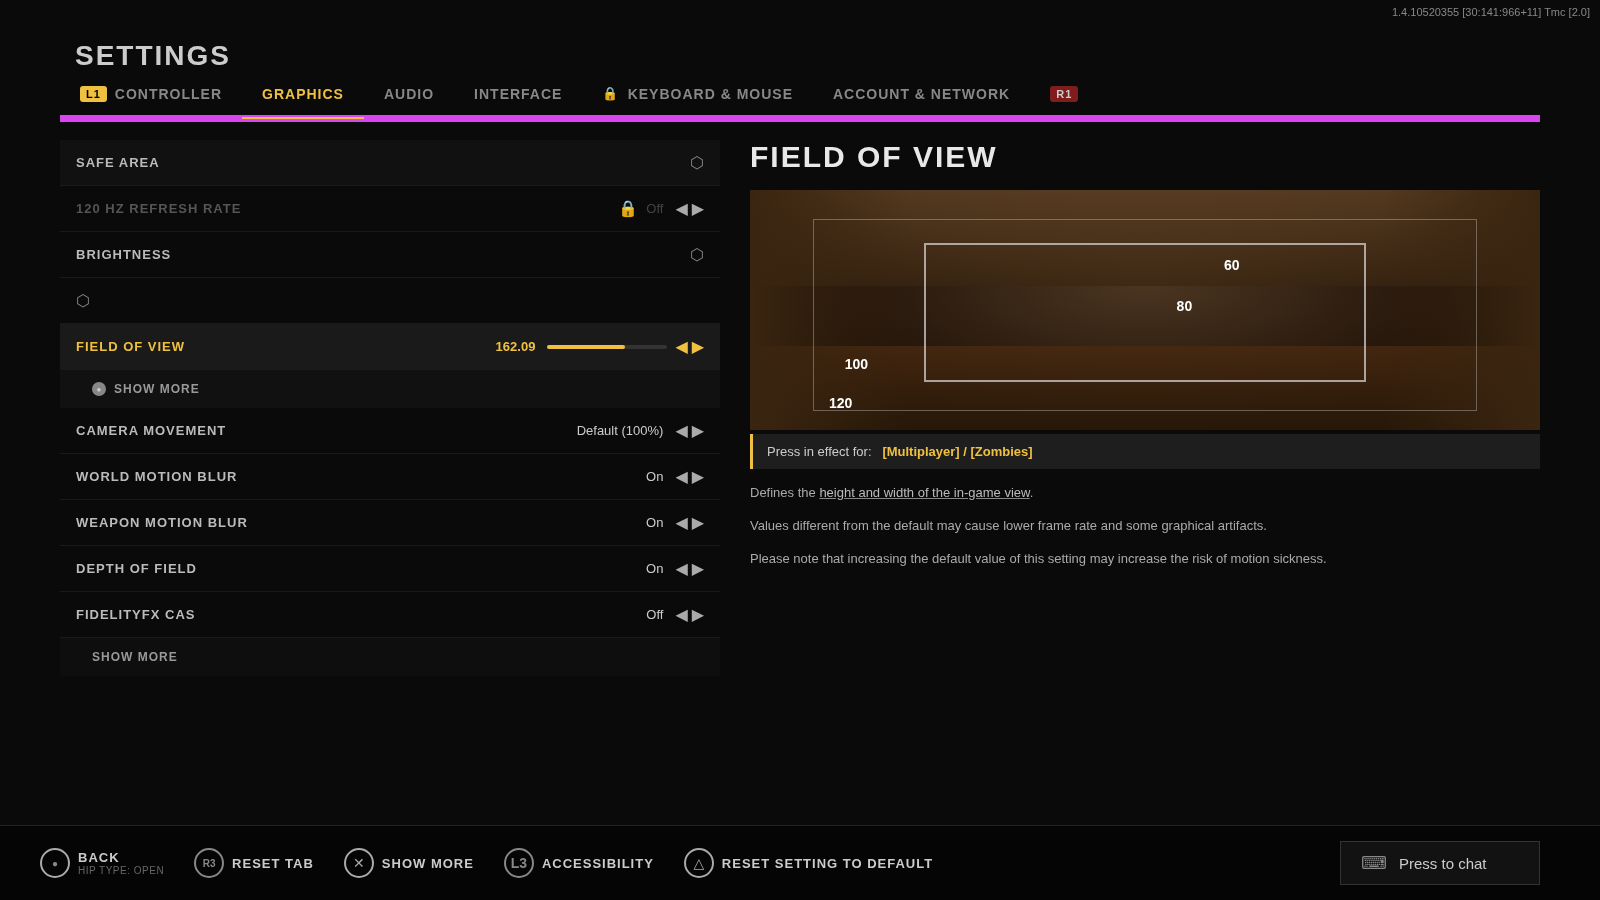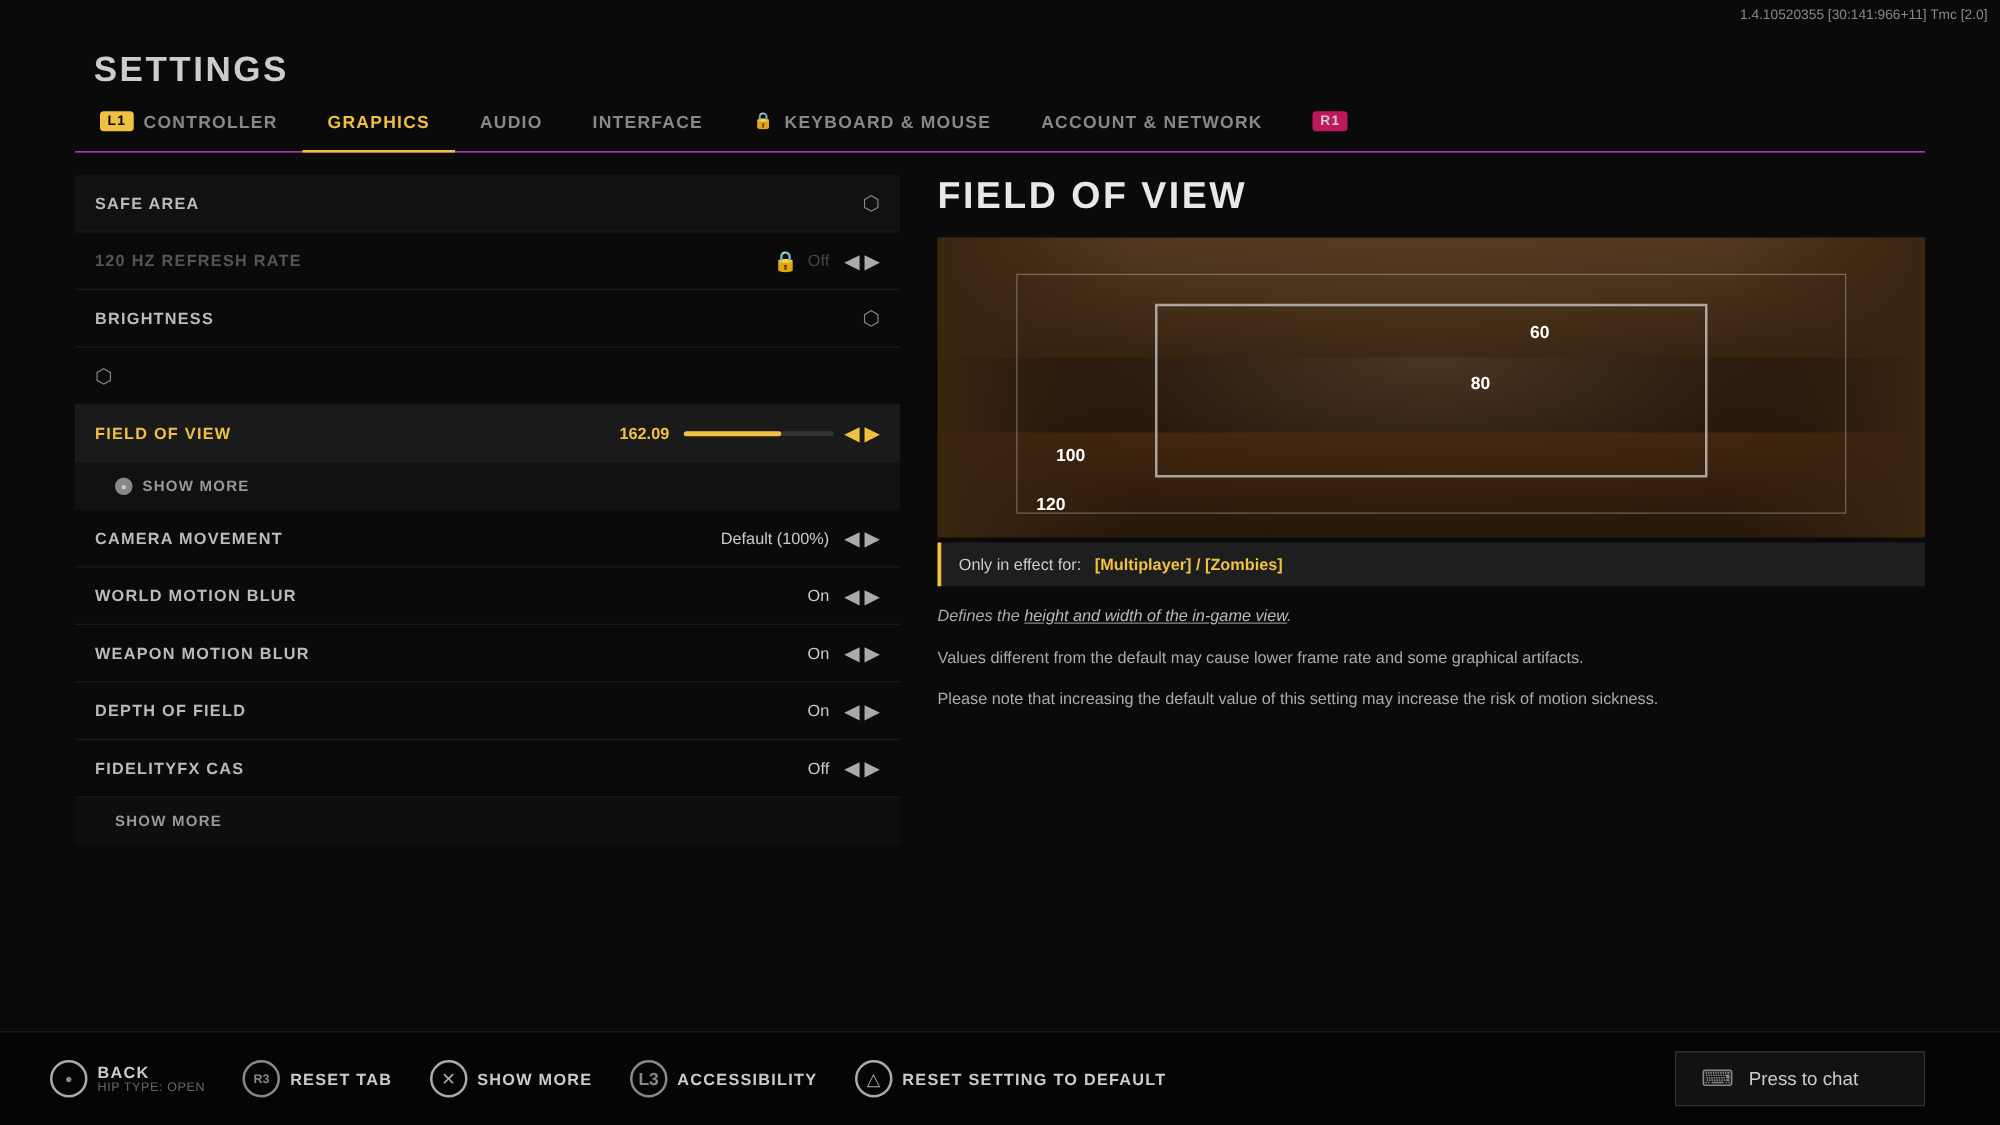--- a/index.html
+++ b/index.html
@@ -34,21 +34,21 @@
     }
 
     
     .tab-bar {
       position: absolute;
       top: 72px;
       left: 60px;
       right: 60px;
       display: flex;
       align-items: center;
-      border-bottom: 1px solid #d946ef;
+      border-bottom: 7px solid #d946ef;
       padding-bottom: 0;
       height: 50px;
     }
 
     .tab-item {
       display: flex;
       align-items: center;
       gap: 8px;
       padding: 0 20px;
       height: 50px;
@@ -69,21 +69,21 @@
       content: '';
       position: absolute;
       bottom: 0;
       left: 0;
       right: 0;
       height: 2px;
       background: #f0c040;
     }
 
     .tab-badge {
-      background: #be185d;
+      background: #7f1d1d;
       color: #ccc;
       font-size: 11px;
       font-weight: 700;
       padding: 2px 6px;
       border-radius: 3px;
     }
 
     .tab-badge.yellow {
       background: #f0c040;
       color: #000;
@@ -384,21 +384,20 @@
     .detail-note .multiplayer-tag {
       color: #f0c040;
       font-weight: 600;
     }
 
     .detail-description {
       font-size: 13px;
       color: #aaa;
       line-height: 1.6;
       margin-bottom: 12px;
-      font-style: italic;
     }
 
     .detail-description .highlight {
       color: #bbb;
       text-decoration: underline;
       text-decoration-color: #888;
     }
 
     .detail-warning {
       font-size: 13px;
@@ -638,21 +637,21 @@
         <div class="fov-border-inner"></div>
 
         <span class="fov-label-60">60</span>
         <span class="fov-label-80">80</span>
         <span class="fov-label-100">100</span>
         <span class="fov-label-120">120</span>
       </div>
     </div>
 
     <div class="detail-note">
-      <span>Only in effect for:</span>
+      <span>Press in effect for:</span>
       &nbsp;
       <span class="multiplayer-tag">[Multiplayer] / [Zombies]</span>
     </div>
 
     <div class="detail-description">
       <span>Defines the </span><span class="highlight">height and width of the in-game view</span><span>.</span>
     </div>
     <div class="detail-warning">Values different from the default may cause lower frame rate and some graphical artifacts.</div>
     <div class="detail-warning">Please note that increasing the default value of this setting may increase the risk of motion sickness.</div>
 

